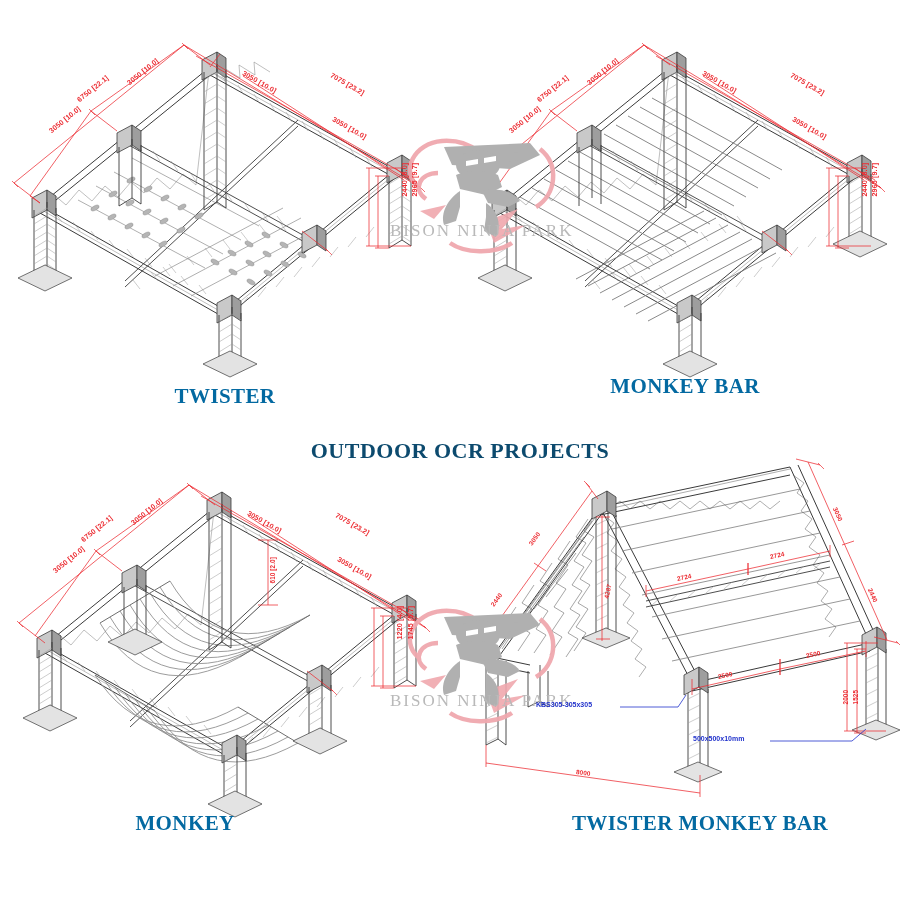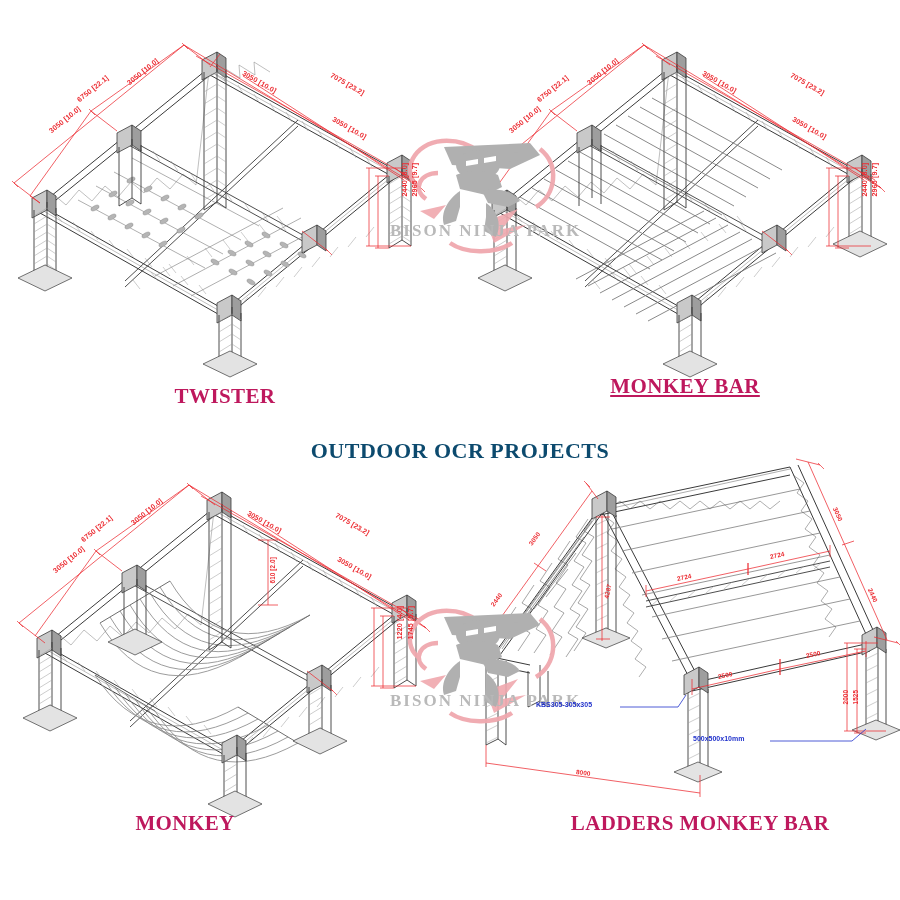--- a/index.html
+++ b/index.html
@@ -8,24 +8,24 @@
     width:900px;height:900px;overflow:hidden;position:relative;
     font-family:"Liberation Serif", serif;
   }
   #sheet{position:absolute;inset:0;width:900px;height:900px;}
   .panel{position:absolute;}
 
   
   .fig-title{
     position:absolute;text-align:center;white-space:nowrap;
     font-family:"Liberation Serif", serif;font-weight:bold;
-    font-size:21px;color:#be185d;letter-spacing:.4px;
+    font-size:21px;color:#0369a1;letter-spacing:.4px;
   }
   #title-twister{left:60px;top:374px;width:330px;}
-  #title-monkeybar{left:505px;top:374px;width:360px;text-decoration:underline;}
+  #title-monkeybar{left:505px;top:374px;width:360px;}
   #title-ladders{left:35px;top:812px;width:330px;}
   #title-pyramid{left:500px;top:812px;width:400px;}
 
   #main-title{
     position:absolute;left:230px;top:438px;width:460px;text-align:center;
     font-family:"Liberation Serif", serif;font-weight:bold;font-size:22px;
     color:#0c4a6e;letter-spacing:.5px;white-space:nowrap;z-index:40;
   }
 
   
@@ -39,21 +39,21 @@
   .callout{
     position:absolute;color:#2233cc;white-space:nowrap;
     font-family:"Liberation Sans", sans-serif;font-size:7px;
     font-weight:600;z-index:30;
   }
 
   
   .wm{position:absolute;z-index:20;pointer-events:none;}
   .wm-text{
     position:absolute;left:0;top:0;width:100%;text-align:center;
-    font-family:"Liberation Serif", serif;font-weight:bold;
+    font-family:"Liberation Serif", serif;font-weight:normal;
     color:#b9b9b9;letter-spacing:2px;white-space:nowrap;
   }
 
   svg{display:block;overflow:visible;}
 </style>
 </head>
 <body>
 
 <div id="sheet">
 
@@ -698,21 +698,21 @@
     <div class="dim sm" style="left:136px;top:150px;transform:rotate(-78deg);">4287</div>
     <div class="dim sm" style="left:336px;top:207px;transform:rotate(-12deg);">2500</div>
     <div class="dim sm" style="left:248px;top:228px;transform:rotate(-12deg);">2500</div>
     <div class="dim sm" style="left:385px;top:256px;transform:rotate(-90deg);">1525</div>
     <div class="dim sm" style="left:375px;top:256px;transform:rotate(-90deg);">2000</div>
     <div class="dim sm" style="left:106px;top:323px;transform:rotate(8deg);">8000</div>
 
     <div class="callout" style="left:66px;top:256px;">KBS305-305x305</div>
     <div class="callout" style="left:223px;top:290px;">500x500x10mm</div>
 
-    <div class="fig-title" id="title-pyramid" style="left:30px;top:366px;width:400px;">LADDERS MONKEY BAR</div>
+    <div class="fig-title" id="title-pyramid" style="left:30px;top:366px;width:400px;">TWISTER MONKEY BAR</div>
   </div>
 
   <div class="wm" style="left:390px;top:125px;width:180px;height:135px;">
     <svg width="180" height="135" viewBox="0 0 180 135">
 
       <g fill="none" stroke="#f0a8ae" stroke-width="4.5" opacity=".95">
         <path d="M28,62 C10,46 24,18 52,16 C84,14 98,34 96,48"></path>
         <path d="M36,74 C22,64 30,48 48,48"></path>
         <path d="M150,24 C170,40 166,70 146,82"></path>
         <path d="M60,118 C74,128 104,130 122,118"></path>

